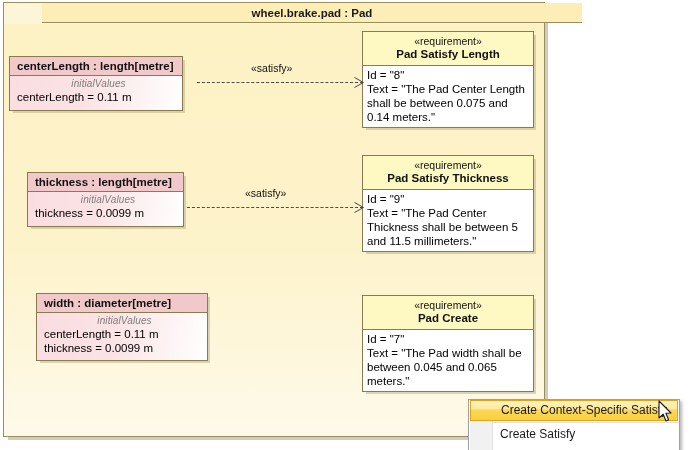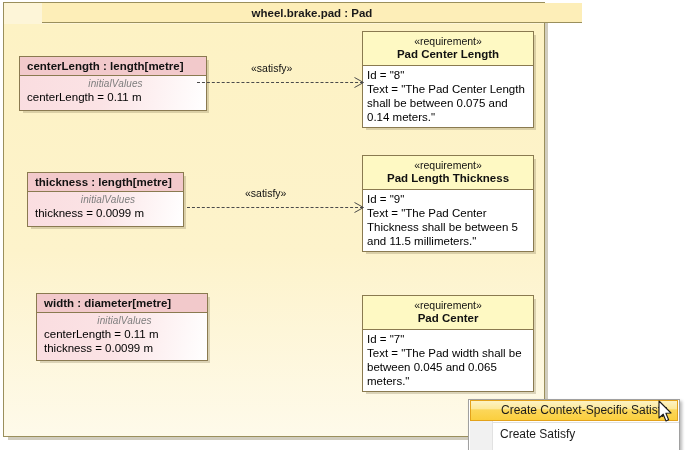--- a/index.html
+++ b/index.html
@@ -215,21 +215,21 @@
 </style>
 </head>
 <body>
 
 <div id="diagram-frame">
 
   <div id="diagram-title-bar">wheel.brake.pad : Pad</div>
 
   <div id="diagram-canvas">
 
-    <div class="prop-block" style="left:15px; top:32px; width:188px;">
+    <div class="prop-block" style="left:5px; top:32px; width:174px;">
       <div class="prop-header">centerLength : length[metre]</div>
       <div class="prop-body">
         <div class="compartment-label">initialValues</div>
         <div class="prop-value">centerLength = 0.11 m</div>
       </div>
     </div>
 
     <div class="prop-block" style="left:23px; top:148px; width:157px;">
       <div class="prop-header">thickness : length[metre]</div>
       <div class="prop-body">
@@ -243,43 +243,43 @@
       <div class="prop-body">
         <div class="compartment-label">initialValues</div>
         <div class="prop-value">centerLength = 0.11 m</div>
         <div class="prop-value">thickness = 0.0099 m</div>
       </div>
     </div>
 
     <div class="req-block" style="left:358px; top:7px; width:172px;">
       <div class="req-header">
         <div class="req-stereotype">«requirement»</div>
-        <div class="req-name">Pad Center Length</div>
+        <div class="req-name">Pad Satisfy Length</div>
       </div>
       <div class="req-body">
         <div>Id = "8"</div>
         <div>Text = "The Pad Center Length shall be between 0.075 and 0.14 meters."</div>
       </div>
     </div>
 
     <div class="req-block" style="left:358px; top:131px; width:172px;">
       <div class="req-header">
         <div class="req-stereotype">«requirement»</div>
-        <div class="req-name">Pad Length Thickness</div>
+        <div class="req-name">Pad Satisfy Thickness</div>
       </div>
       <div class="req-body">
         <div>Id = "9"</div>
         <div>Text = "The Pad Center Thickness shall be between 5 and 11.5 millimeters."</div>
       </div>
     </div>
 
     <div class="req-block" style="left:358px; top:271px; width:172px;">
       <div class="req-header">
         <div class="req-stereotype">«requirement»</div>
-        <div class="req-name">Pad Center</div>
+        <div class="req-name">Pad Create</div>
       </div>
       <div class="req-body">
         <div>Id = "7"</div>
         <div>Text = "The Pad width shall be between 0.045 and 0.065 meters."</div>
       </div>
     </div>
 
     <div class="satisfy-conn" style="left:193px; top:51px; width:166px; height:14px;">
       <div class="satisfy-line"></div>
       <div class="satisfy-label" style="left:54px;">«satisfy»</div>

